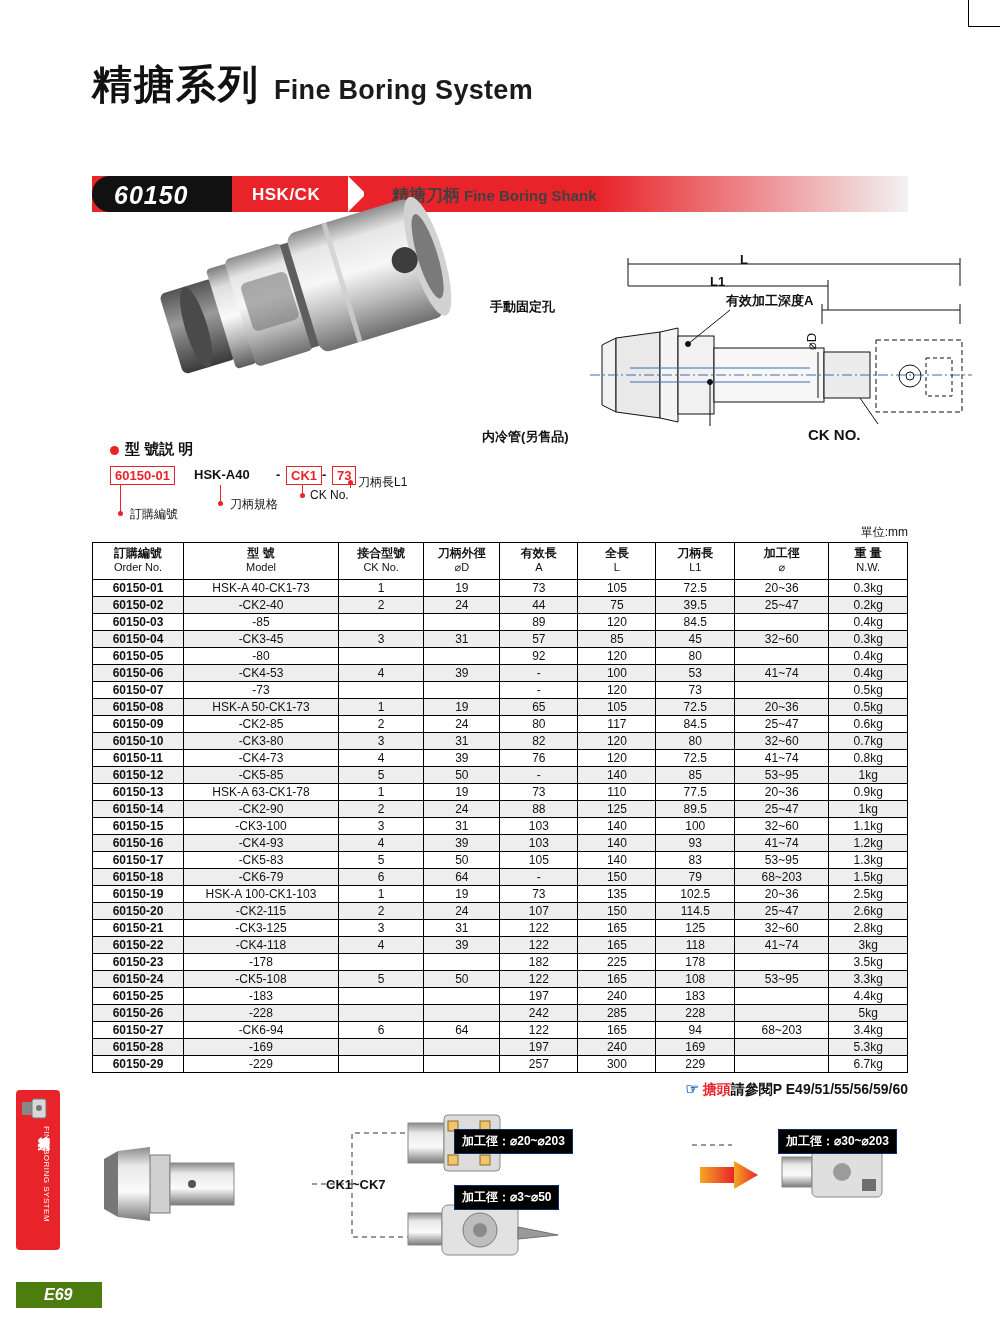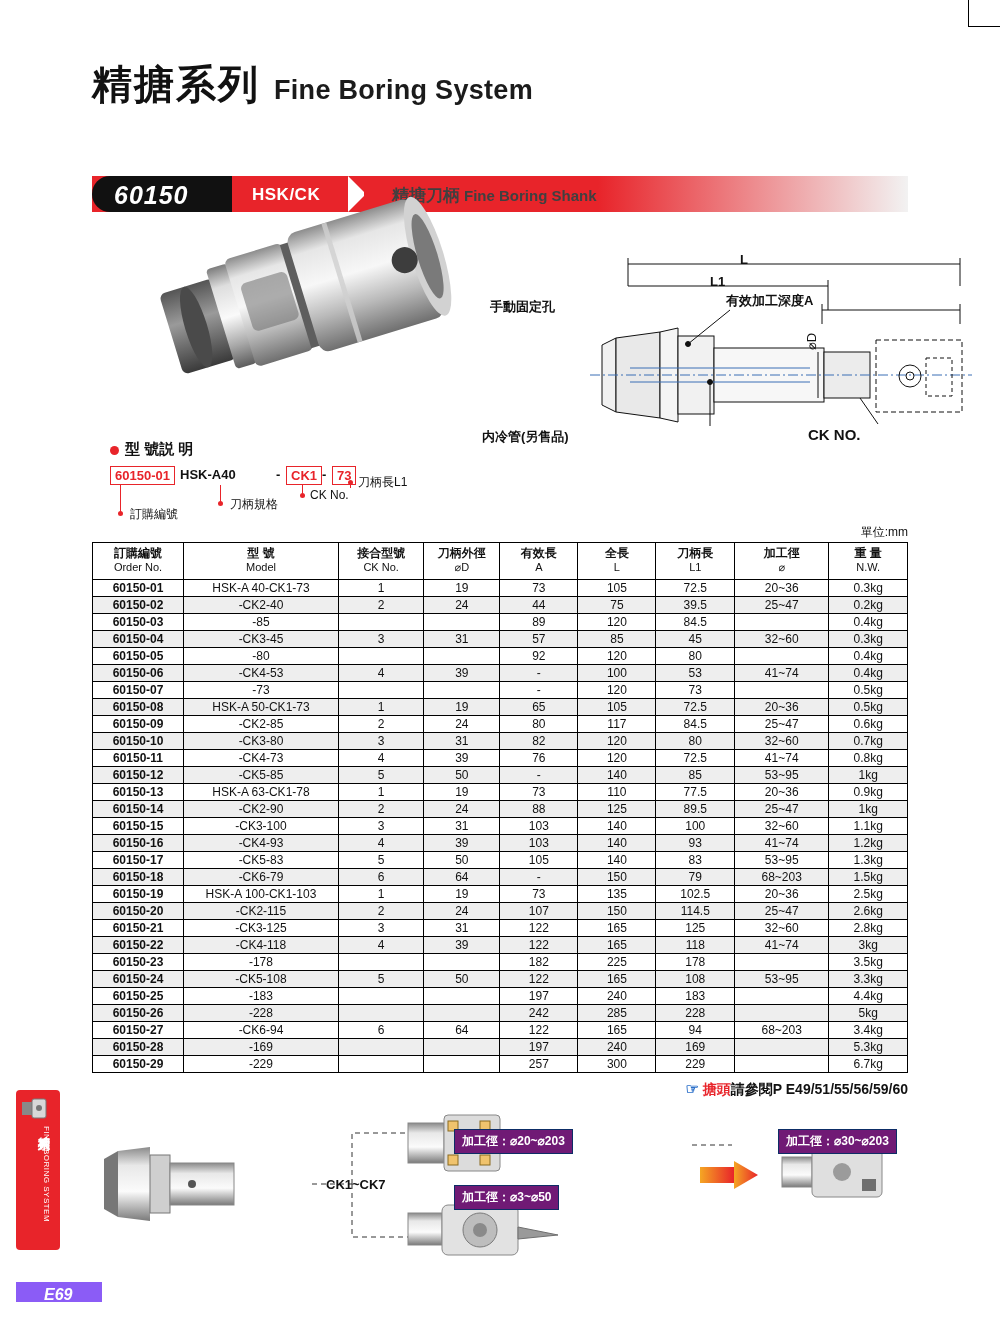--- a/index.html
+++ b/index.html
@@ -54,30 +54,30 @@
   table.spec tr.alt td{background:#eeeeee;}
   td.ord{font-weight:bold;font-size:12px;}
   td.model{font-size:12px;}
 
   .noteline{position:absolute;right:92px;top:1080px;font-size:14px;font-weight:bold;}
   .noteline .red{color:#e8242a;}
   .hand{color:#2a6fc9;font-size:15px;}
 
   
   .bottom{position:absolute;left:92px;top:1105px;width:816px;height:160px;}
-  .tagbox{position:absolute;background:#701a75;color:#fff;font-size:12px;padding:3px 7px;font-weight:bold;border:1px solid #0d2d66;}
+  .tagbox{position:absolute;background:#000000;color:#fff;font-size:12px;padding:3px 7px;font-weight:bold;border:1px solid #0d2d66;}
   .ck-label{position:absolute;font-size:13px;font-weight:bold;}
 
   
   .sidetab{position:absolute;left:16px;top:1090px;width:44px;height:160px;background:#e8242a;border-radius:4px;}
   .sidetab .txt{position:absolute;left:10px;top:36px;width:24px;color:#fff;font-size:12px;font-weight:bold;writing-mode:vertical-rl;text-orientation:upright;line-height:1.1;letter-spacing:1px;}
   .sidetab .txten{position:absolute;left:26px;top:36px;color:#fff;font-size:8px;writing-mode:vertical-rl;letter-spacing:0.5px;}
   .sideicon{position:absolute;left:20px;top:1094px;width:34px;height:28px;}
 
-  .pagenum{position:absolute;left:16px;top:1282px;width:86px;height:20px;background:#8b5cf6;text-decoration:underline;}
+  .pagenum{position:absolute;left:16px;top:1282px;width:86px;height:26px;background:#4d7c0f;text-decoration:underline;}
   .pagenum span{position:absolute;left:28px;top:4px;color:#fff;font-size:16px;font-weight:bold;font-style:italic;}
 </style>
 </head>
 <body>
 
 <div class="page">
 
   <div class="crop-v"></div>
   <div class="crop-h"></div>
 
@@ -185,21 +185,21 @@
     <div class="lbl" style="left:244px;top:110px;transform:rotate(-90deg);transform-origin:left top;">⌀D</div>
     <div class="lbl" style="left:166px;top:52px;font-weight:bold;text-align:right;">有效加工深度A</div>
     <div class="lbl" style="left:-70px;top:58px;font-weight:bold;">手動固定孔</div>
     <div class="lbl" style="left:-78px;top:188px;font-weight:bold;">内冷管(另售品)</div>
     <div class="lbl lbl-b" style="left:248px;top:186px;font-size:15px;">CK NO.</div>
   </div>
 
   <div class="model-exp">
     <div class="exp-title"><span class="dot"></span><span>型 號説 明</span></div>
     <div class="codebox" style="left:0px;top:26px;">60150-01</div>
-    <div class="codetxt" style="left:70px;top:27px;">HSK-A40</div>
+    <div class="codetxt" style="left:84px;top:27px;">HSK-A40</div>
     <div class="codetxt" style="left:166px;top:27px;">-</div>
     <div class="codebox" style="left:176px;top:26px;">CK1</div>
     <div class="codetxt" style="left:212px;top:27px;">-</div>
     <div class="codebox" style="left:222px;top:26px;">73</div>
 
     <div class="leader" style="left:10px;top:45px;width:1px;height:28px;"></div>
     <div class="reddot" style="left:8px;top:71px;"></div>
     <div class="exp-lbl" style="left:20px;top:66px;">訂購編號</div>
 
     <div class="leader" style="left:110px;top:45px;width:1px;height:18px;"></div>

